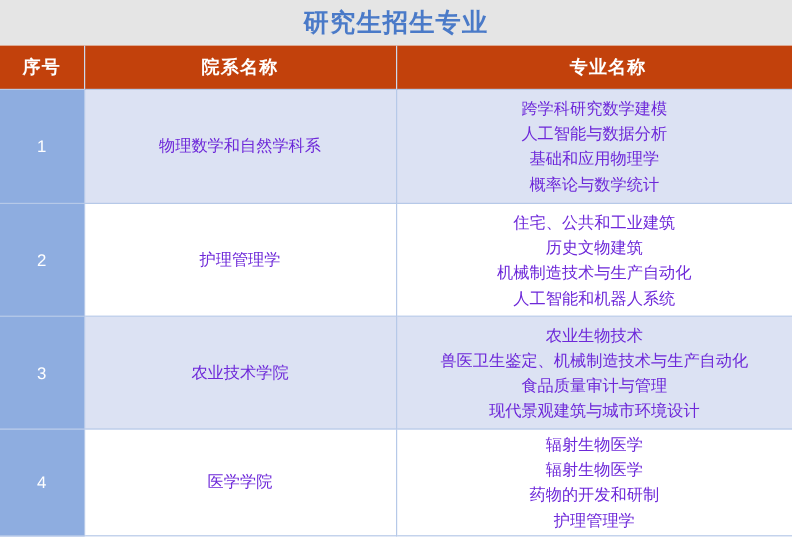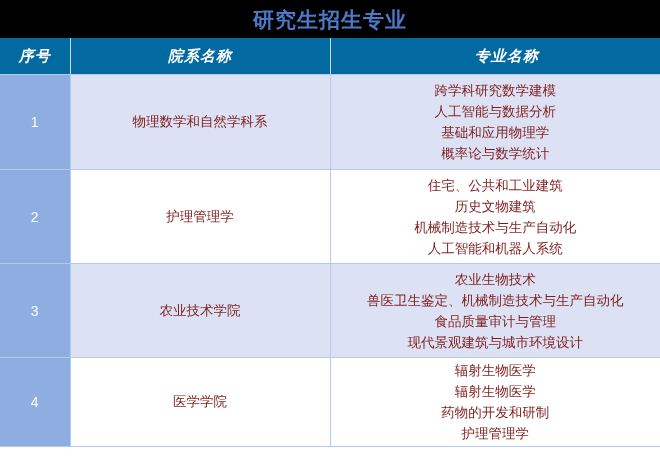--- a/index.html
+++ b/index.html
@@ -18,58 +18,57 @@
     width: 660px;
     height: 457px;
     background: #ffffff;
     box-sizing: border-box;
   }
   .title-bar {
     height: 38px;
     display: flex;
     align-items: center;
     justify-content: center;
-    background: #000000;
+    background: #e5e5e5;
   }
   .title-text {
     font-size: 21px;
     font-weight: bold;
     color: #4a7ac8;
     letter-spacing: 1px;
     line-height: 1;
   }
   table.majors-table {
     width: 660px;
     border-collapse: collapse;
     table-layout: fixed;
   }
   table.majors-table col.c-index { width: 70px; }
   table.majors-table col.c-faculty { width: 260px; }
   table.majors-table col.c-majors { width: 330px; }
 
   thead th {
-    background: #0369a1;
+    background: #c2410c;
     color: #ffffff;
     font-size: 15px;
     font-weight: bold;
     height: 34px;
     border-right: 1px solid #ccd9ef;
     border-bottom: 1px solid #b6c9e8;
     text-align: center;
     letter-spacing: 1px;
-    font-style: italic;
   }
   thead th:last-child { border-right: none; padding-left: 24px; }
 
   tbody td {
     border: 1px solid #b6c9e8;
     text-align: center;
     vertical-align: middle;
     font-size: 13.5px;
-    color: #7f1d1d;
+    color: #6d28d9;
   }
   tbody td.idx {
     background: #8ead e0;
     color: #ffffff;
     font-size: 14px;
     border-left: none;
   }
   tbody tr td:last-child { border-right: none; }
 
   tbody tr.row-shaded td.faculty,

